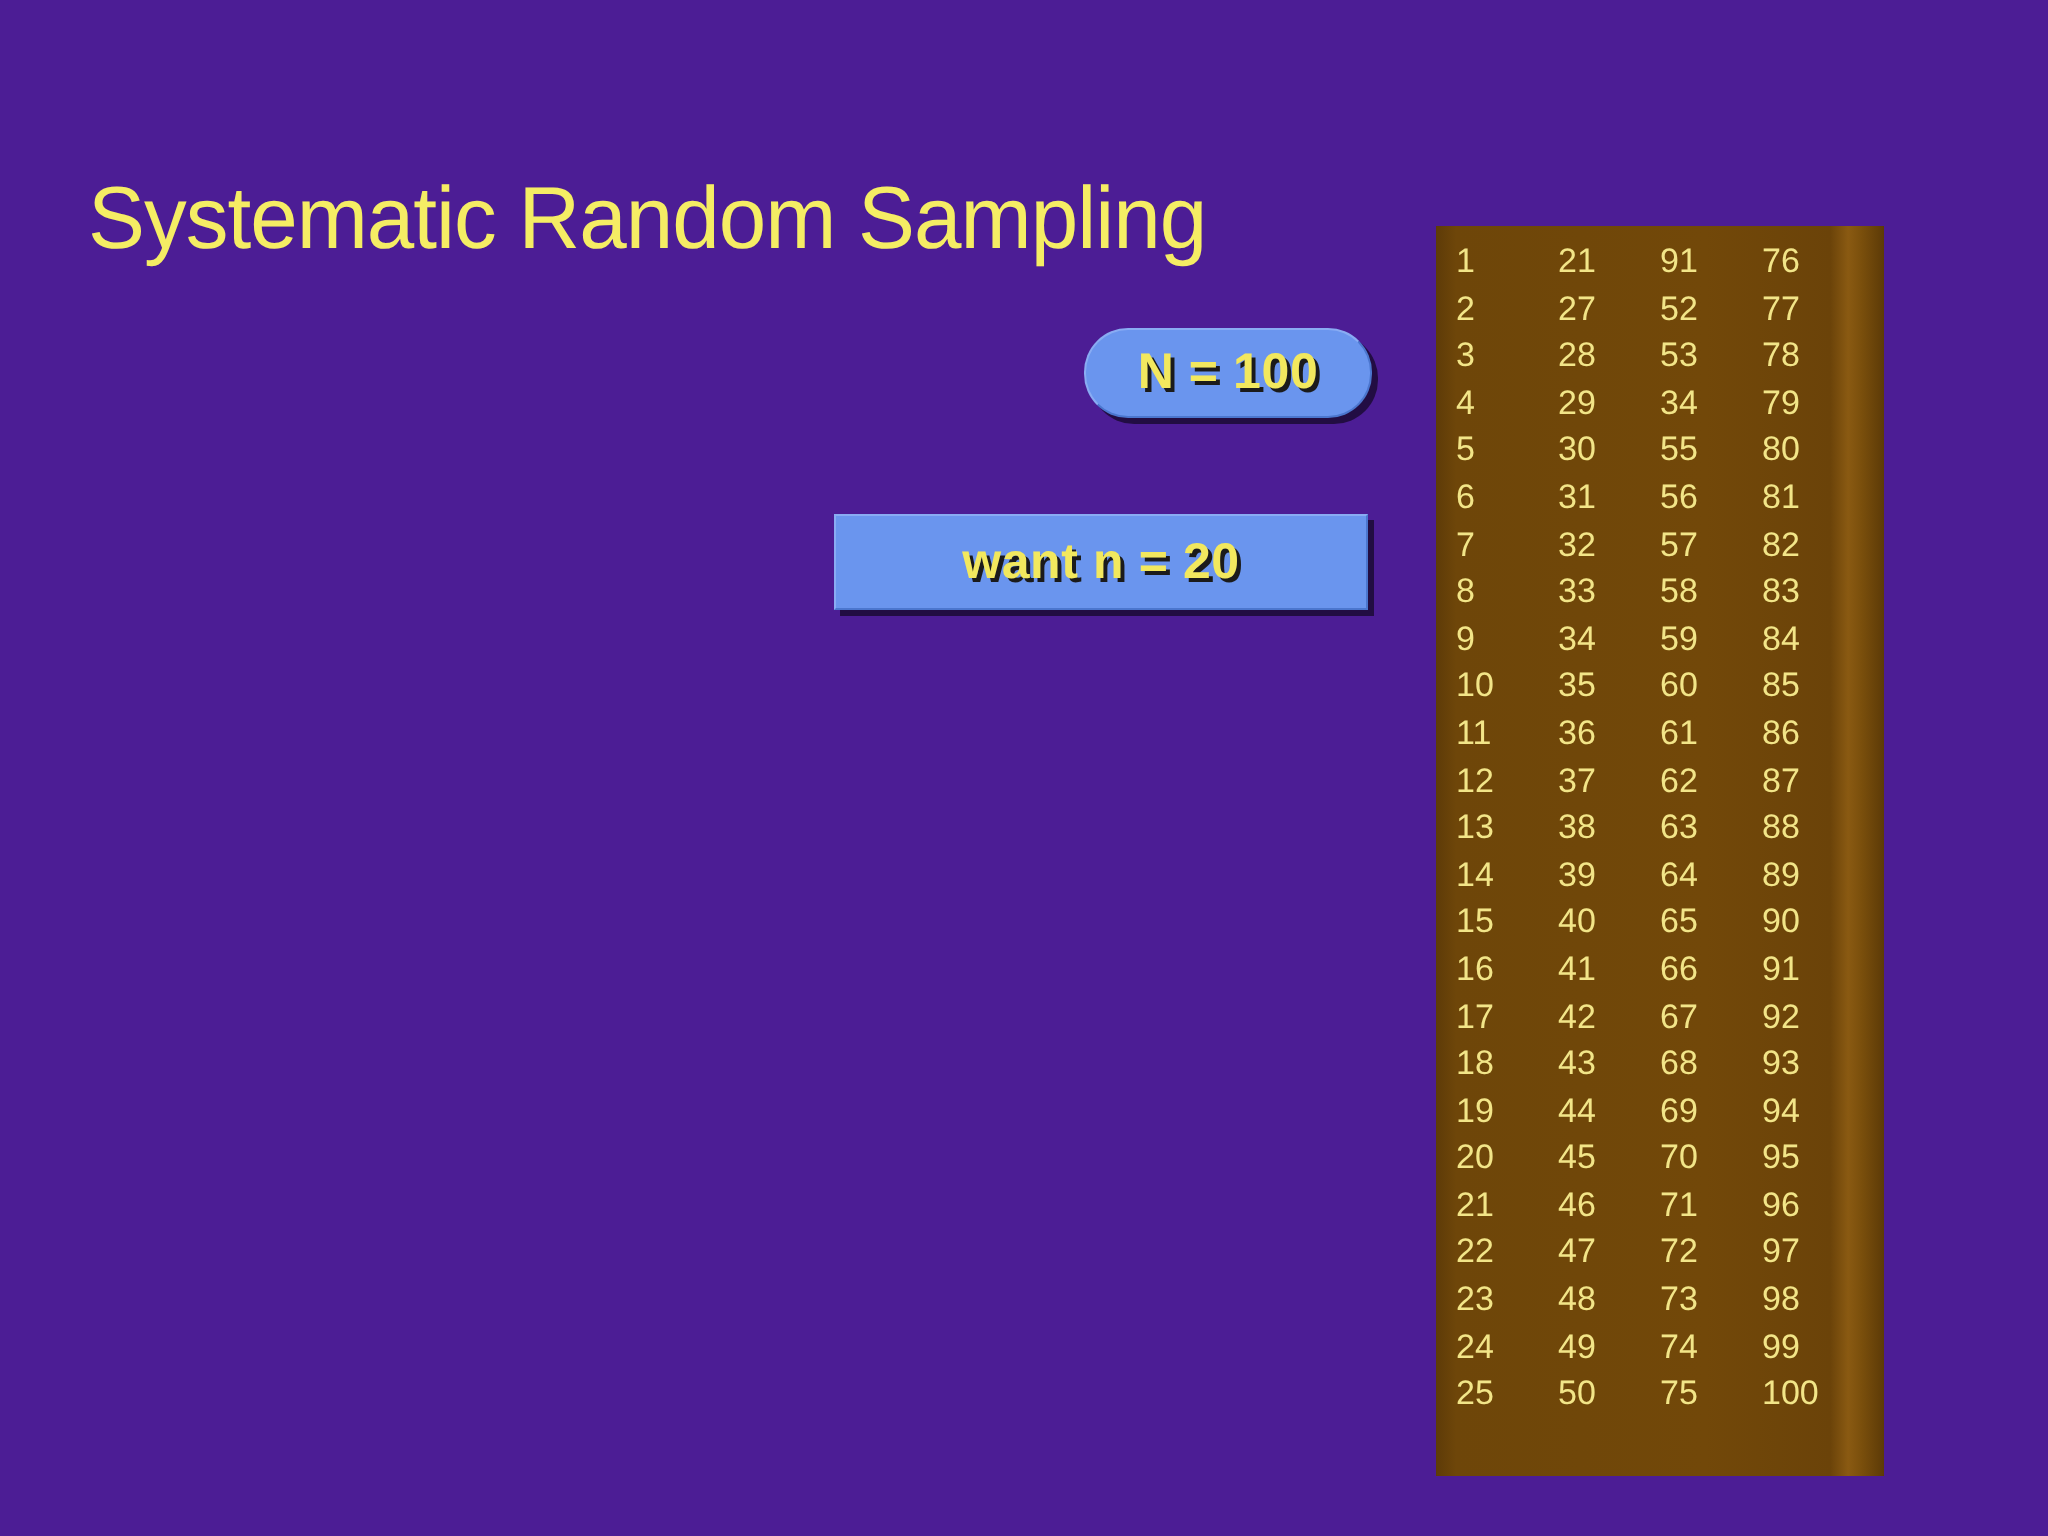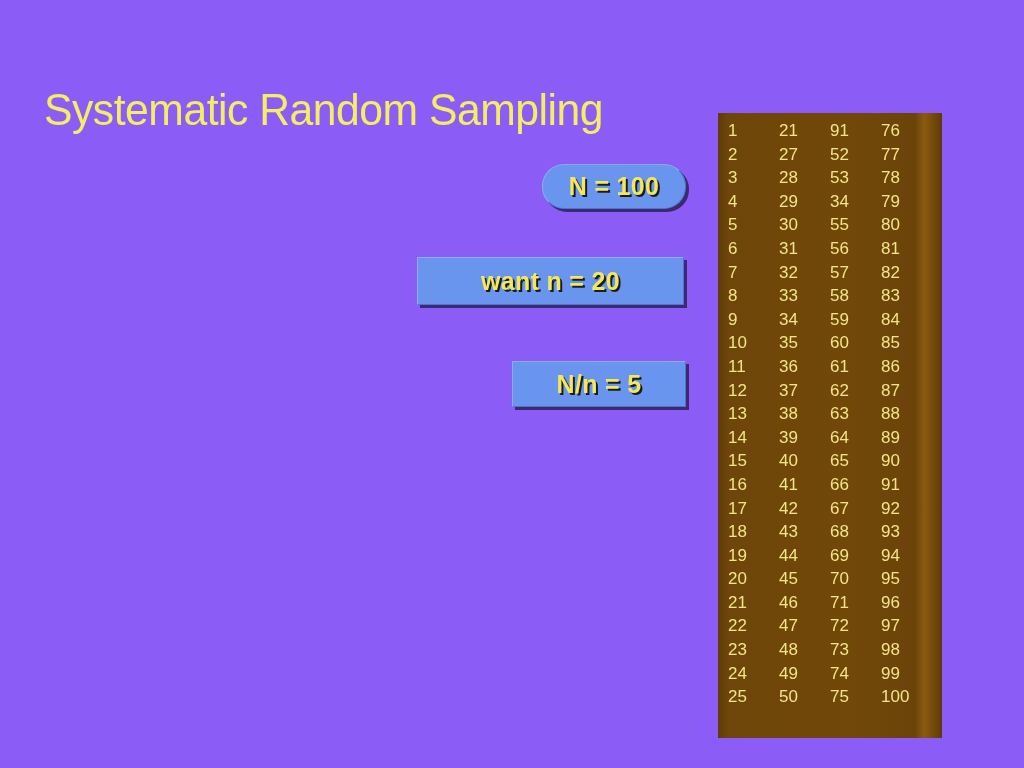--- a/index.html
+++ b/index.html
@@ -8,21 +8,21 @@
     padding: 0;
     background: #000000;
   }
   body {
     font-family: "Liberation Sans", sans-serif;
   }
   #slide {
     position: relative;
     width: 1024px;
     height: 768px;
-    background: #8b5cf6;
+    background: #4c1d95;
     overflow: hidden;
   }
 
   
   #slide-title {
     position: absolute;
     left: 44px;
     top: 84px;
     font-family: "Liberation Sans", sans-serif;
     font-size: 44px;
@@ -130,23 +130,20 @@
   <div id="slide-title">Systematic Random Sampling</div>
 
   <div class="callout" id="callout-n100">
     <span>N = 100</span>
   </div>
 
   <div class="callout" id="callout-wantn">
     <span>want n = 20</span>
   </div>
 
-  <div class="callout" id="callout-ratio">
-    <span>N/n = 5</span>
-  </div>
 
   <div id="number-panel">
     <div id="number-grid">
         <div class="num-cell">1</div>
         <div class="num-cell">21</div>
         <div class="num-cell">91</div>
         <div class="num-cell last-col">76</div>
         <div class="num-cell">2</div>
         <div class="num-cell">27</div>
         <div class="num-cell">52</div>

